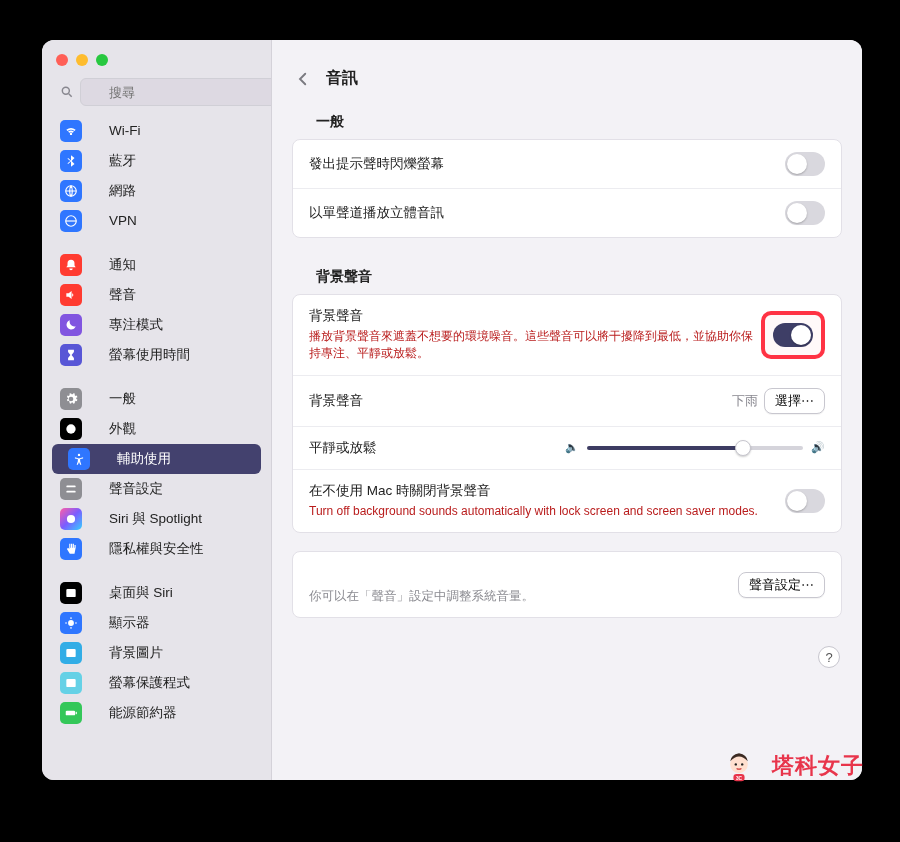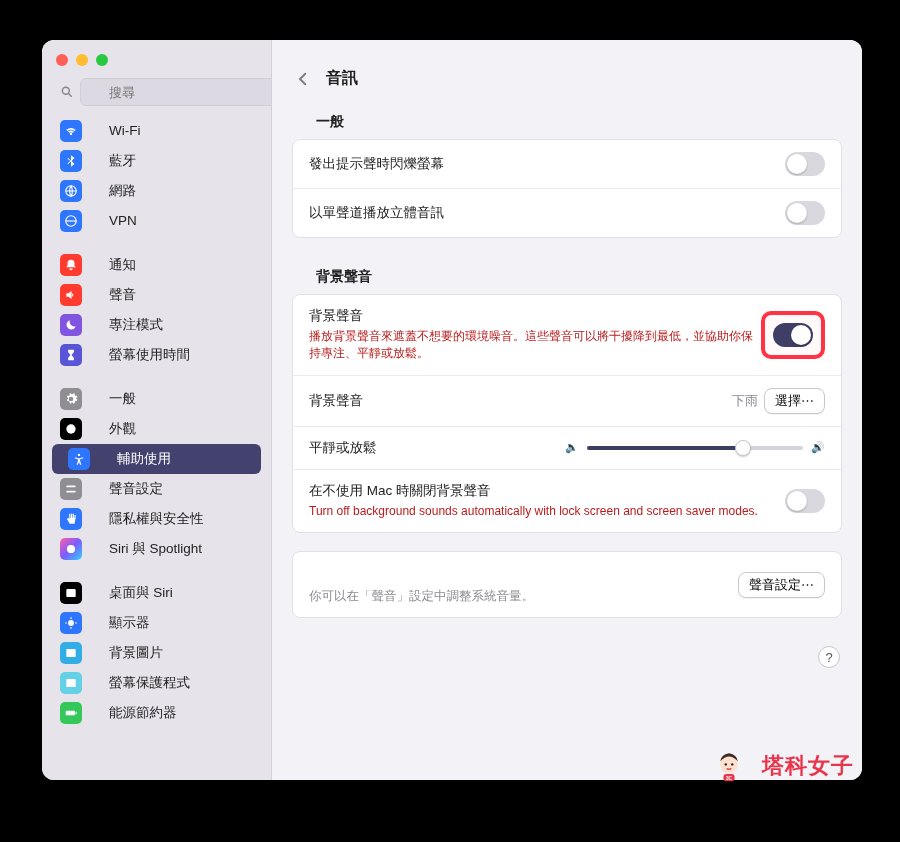--- a/index.html
+++ b/index.html
@@ -240,21 +240,21 @@
     background: #fff;
     color: #555;
     display: flex; align-items: center; justify-content: center;
     font-size: 13px;
     margin: 10px 22px 0 auto;
     cursor: pointer;
   }
   
   .watermark {
     position: absolute;
-    right: 46px;
+    right: 36px;
     bottom: 60px;
     display: flex;
     align-items: center;
     gap: 17px;
     pointer-events: none;
   }
   .wm-face {
     width: 32px; height: 32px;
   }
   .wm-text {
@@ -388,34 +388,34 @@
       <div class="side-item">
         <span class="ico grayd">
             <svg viewBox="0 0 24 24" fill="currentColor">
               <rect x="4" y="6" width="16" height="3" rx="1.5"></rect>
               <rect x="4" y="15" width="16" height="3" rx="1.5"></rect>
             </svg>
           </span>
         <span>聲音設定</span>
       </div>
       <div class="side-item">
+        <span class="ico multi">
+            <svg viewBox="0 0 24 24" fill="currentColor">
+              <circle cx="12" cy="12" r="7"></circle>
+            </svg>
+          </span>
+        <span>Siri 與 Spotlight</span>
+      </div>
+      <div class="side-item">
         <span class="ico blue">
             <svg viewBox="0 0 24 24" fill="currentColor">
               <path d="M9 3v9l-2-2-2 2 5 8h8l2-10V5h-2v5h-1V3h-2v7h-1V3h-2v7h-1V3z"></path>
             </svg>
           </span>
         <span>隱私權與安全性</span>
-      </div>
-      <div class="side-item">
-        <span class="ico multi">
-            <svg viewBox="0 0 24 24" fill="currentColor">
-              <circle cx="12" cy="12" r="7"></circle>
-            </svg>
-          </span>
-        <span>Siri 與 Spotlight</span>
       </div>
     </div>
 
     <div class="side-group">
       <div class="side-item">
         <span class="ico black">
             <svg viewBox="0 0 24 24" fill="currentColor">
               <rect x="4" y="5" width="16" height="14" rx="2"></rect>
             </svg>
           </span>

